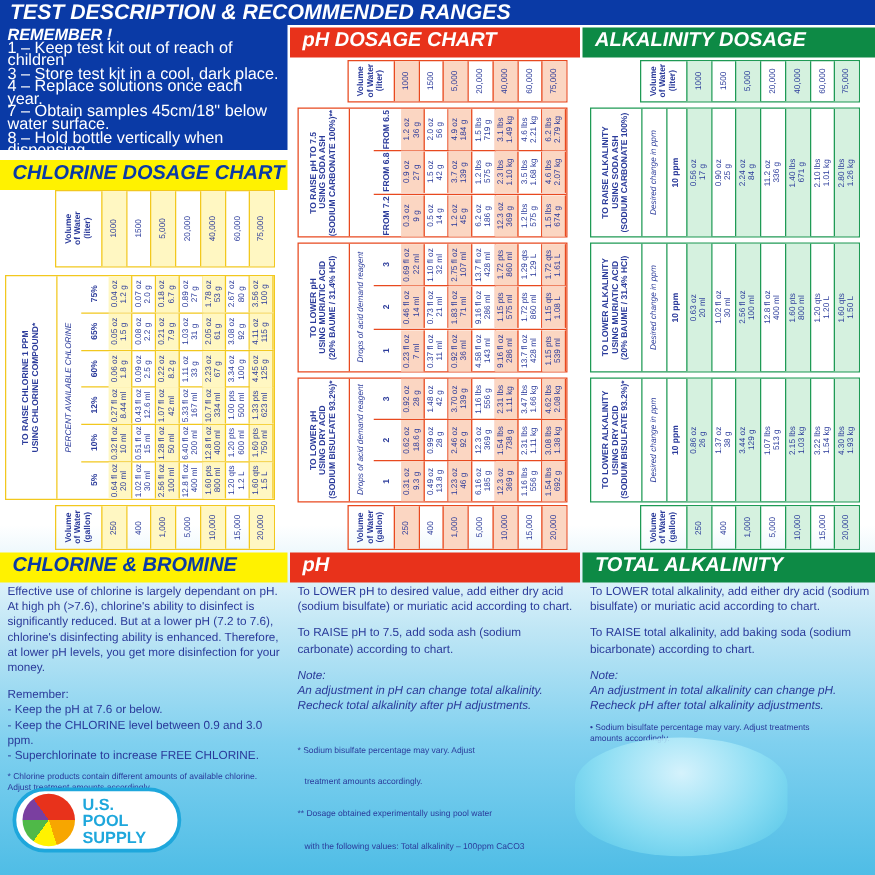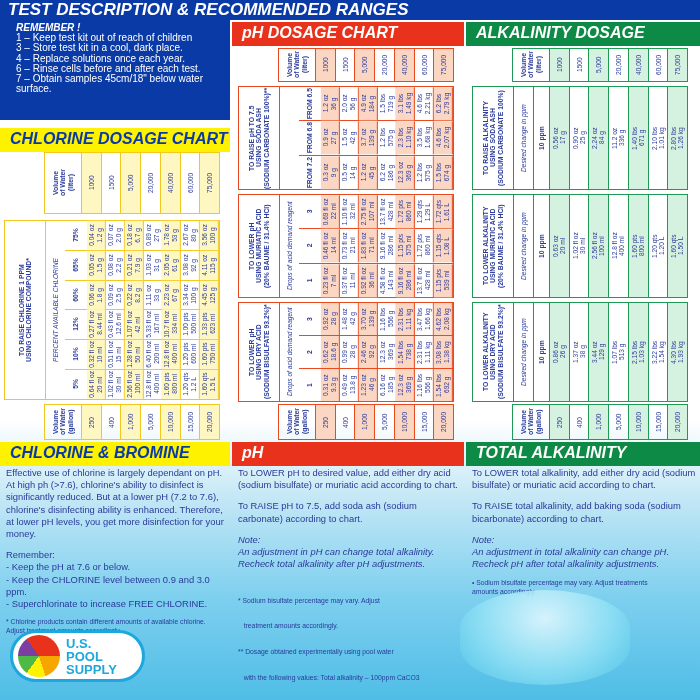--- a/index.html
+++ b/index.html
@@ -10,21 +10,21 @@
     position: relative;
     color: #2a3a9a;
   }
   .top-banner {
     position: absolute; left: 0; top: 0; width: 700px; height: 20px;
     background: #0a3aa6; color: #fff; font-weight: bold; font-style: italic;
     font-size: 17px; padding-left: 8px; line-height: 20px;
   }
   .remember {
     position: absolute; left: 0; top: 20px; width: 230px; height: 100px;
-    background: #0a3aa6; color: #fff; padding: 3px 16px; font-size: 10px; line-height: 10.2px;
+    background: #0a3aa6; color: #fff; padding: 3px 6px; font-size: 13px; line-height: 10.2px;
   }
   .remember .rtitle { font-weight: bold; font-style: italic; }
   .sec-head {
     position: absolute; height: 24px; font-weight: bold; font-style: italic;
     font-size: 16px; line-height: 22px; padding-left: 10px;
   }
   .yellow-head { background: #fff200; color: #0a3aa6; }
   .red-head { background: #e8321b; color: #fff; }
   .green-head { background: #0d8a45; color: #fff; }
 
@@ -72,22 +72,22 @@
 </head>
 <body>
 
 <div class="top-banner">TEST DESCRIPTION &amp; RECOMMENDED RANGES</div>
 
 <div class="remember">
   <div class="rtitle">REMEMBER !</div>
   <div>1 – Keep test kit out of reach of children</div>
   <div>3 – Store test kit in a cool, dark place.</div>
   <div>4 – Replace solutions once each year.</div>
-  <div>6 – Rinse cells before and after each test.</div>
   <div>7 – Obtain samples 45cm/18" below water surface.</div>
+  <div>8 – Hold bottle vertically when dispensing.</div>
 </div>
 
 <div class="sec-head yellow-head" style="left:0;top:128px;width:230px;">CHLORINE DOSAGE CHART</div>
 <div class="sec-head red-head" style="left:232px;top:22px;width:232px;">pH DOSAGE CHART</div>
 <div class="sec-head green-head" style="left:466px;top:22px;width:234px;">ALKALINITY DOSAGE CHART</div>
 <div class="sec-head yellow-head" style="left:0;top:442px;width:230px;">CHLORINE &amp; BROMINE</div>
 <div class="sec-head red-head" style="left:232px;top:442px;width:232px;">pH</div>
 <div class="sec-head green-head" style="left:466px;top:442px;width:234px;">TOTAL ALKALINITY</div>
 
 <div class="tbl yel" style="left:44px;top:152px;width:176px;height:62px;">

